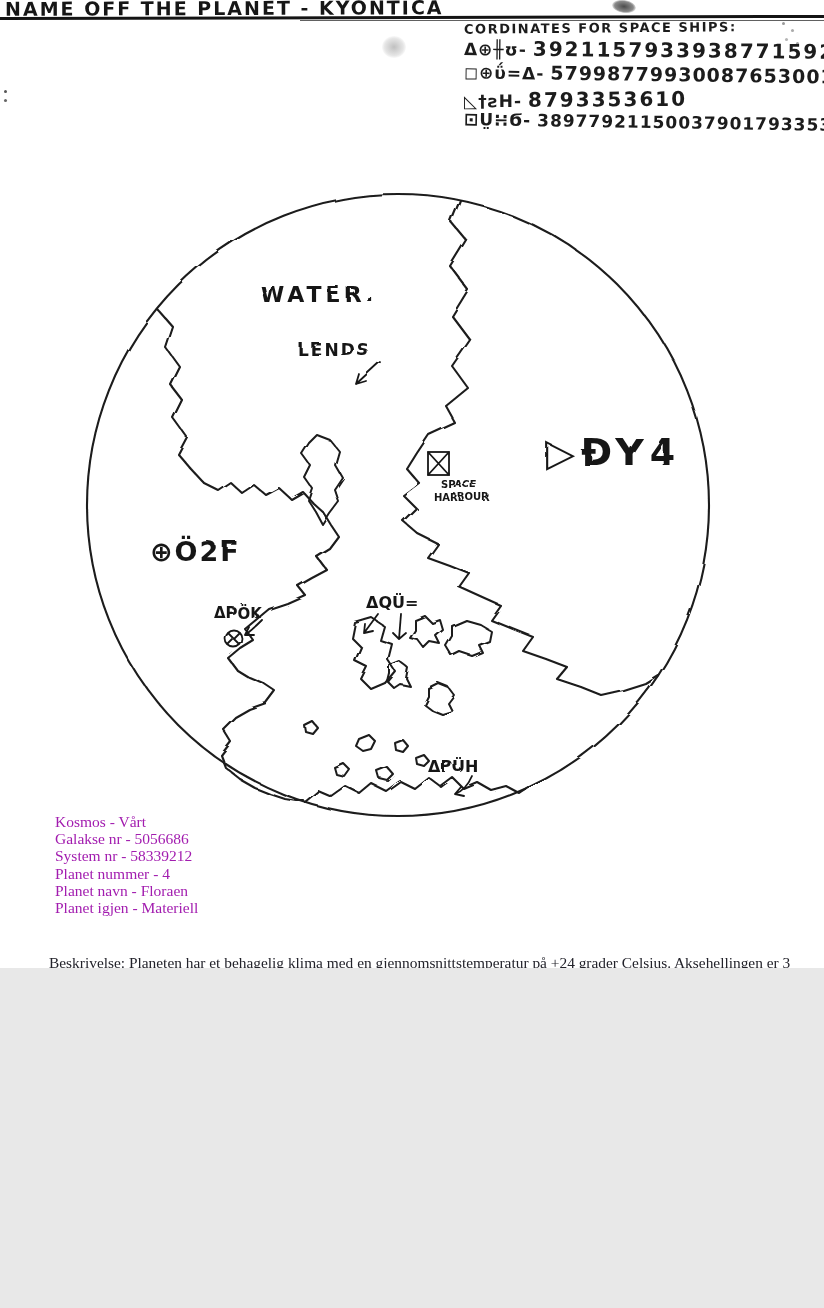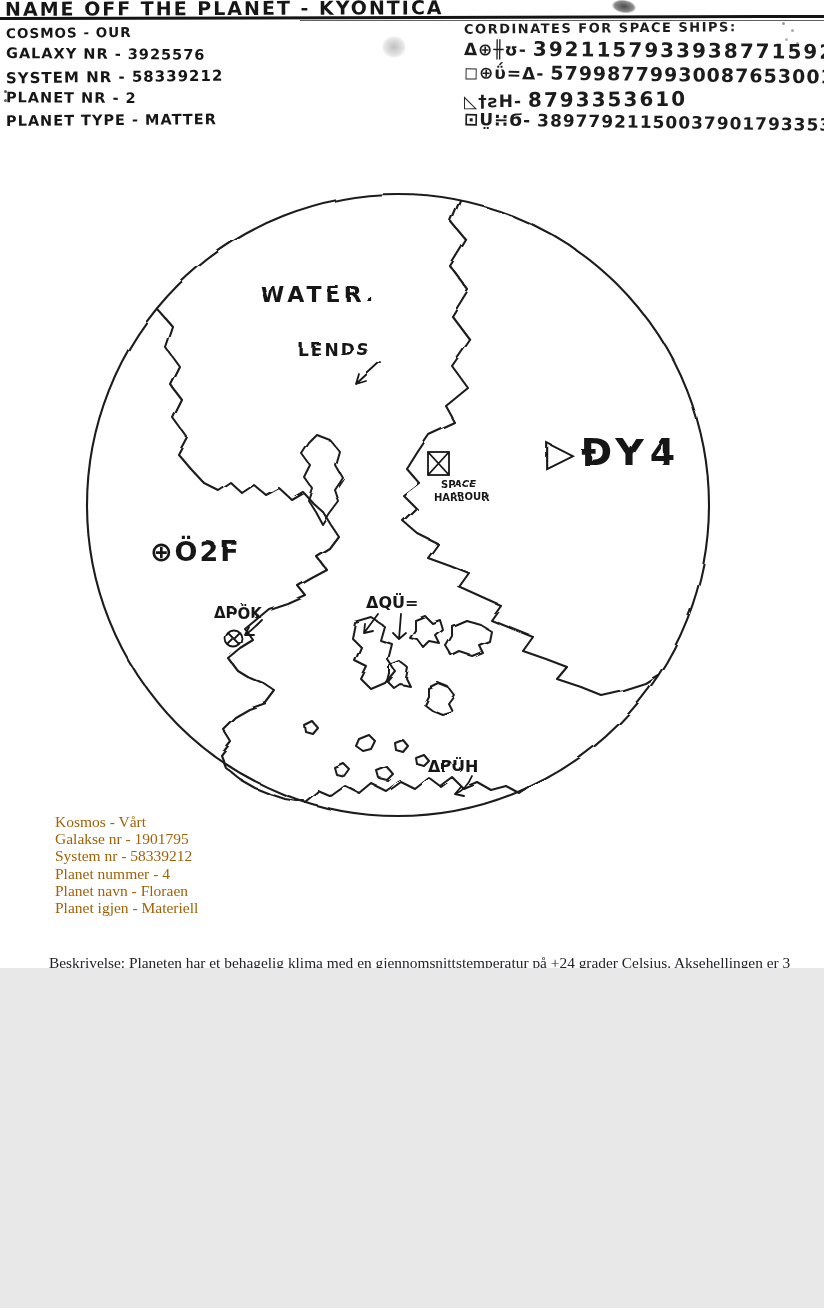--- a/index.html
+++ b/index.html
@@ -50,45 +50,38 @@
 
   
   #map{position:absolute;left:0;top:178px;}
   .coast{fill:none;stroke:#1b1b1b;stroke-width:2.1;stroke-linejoin:round;stroke-linecap:round;}
   .isle{fill:none;stroke:#1b1b1b;stroke-width:2;stroke-linejoin:round;}
   .marker{fill:none;stroke:#151515;stroke-width:1.8;}
   .arrow{fill:none;stroke:#151515;stroke-width:1.8;stroke-linecap:round;}
   text.hand{font-family:"DejaVu Sans",sans-serif;font-weight:bold;fill:#161616;}
 
   
-  #typed-info{position:absolute;left:55px;top:813px;font-size:15.5px;line-height:17.2px;color:#a16207;}
+  #typed-info{position:absolute;left:55px;top:813px;font-size:15.5px;line-height:17.2px;color:#a21caf;}
   #description{position:absolute;left:49px;top:954px;width:753px;font-size:15.4px;
       line-height:18.35px;color:#22222a;text-align:left;font-family:Liberation Serif, serif;}
 </style>
 </head>
 <body>
 
 <div id="page">
 
   <div id="title" class="hw">NAME OFF THE PLANET - KYONTICA</div>
   <div id="title-underline"></div>
   <div id="title-underline2"></div>
 
   <div id="noise-blob1" class="noise"></div>
   <div id="noise-blob2" class="noise"></div>
   <div id="noise-dots" class="noise"></div>
   <div id="noise-colon" class="noise"></div>
 
-  <div id="hw-info">
-    <div class="hw hw-line">COSMOS - OUR</div>
-    <div class="hw hw-line">GALAXY NR - 3925576</div>
-    <div class="hw hw-line">SYSTEM NR - 58339212</div>
-    <div class="hw hw-line">PLANET NR - 2</div>
-    <div class="hw hw-line">PLANET TYPE - MATTER</div>
-  </div>
 
   <div id="coords">
     <div class="coord-heading">CORDINATES FOR SPACE SHIPS:</div>
     <div class="coord-row">
       <span class="coord-symbols">Δ⊕╫ʊ-</span>
       <span class="coord-number">3921157933938771592</span>
     </div>
     <div class="coord-row">
       <span class="coord-symbols">◻⊕ΰ=Δ-</span>
       <span class="coord-number">579987799300876530010</span>
@@ -158,21 +151,21 @@
       <text class="hand" x="545" y="287" font-size="38" letter-spacing="6">▷ĐY4</text>
       <text class="hand" x="150" y="383" font-size="27" letter-spacing="2">⊕Ö2F</text>
       <text class="hand" x="214" y="440" font-size="15">ΔPÖK</text>
       <text class="hand" x="366" y="430" font-size="16">ΔQÜ=</text>
       <text class="hand" x="428" y="594" font-size="16">ΔPÜH</text>
     </g>
   </svg>
 
   <div id="typed-info">
     <div>Kosmos - Vårt</div>
-    <div>Galakse nr - 1901795</div>
+    <div>Galakse nr - 5056686</div>
     <div>System nr - 58339212</div>
     <div>Planet nummer - 4</div>
     <div>Planet navn - Floraen</div>
     <div>Planet igjen - Materiell</div>
   </div>
 
   <div id="description">Beskrivelse: Planeten har et behagelig klima med en gjennomsnittstemperatur på +24 grader Celsius. Aksehellingen er 3 grader. Det er ikke noen særlige årstidsvariasjoner på planeten. Planeten går i en tilnærmet sirkulær bane rundt en stor gul sol. Den er befolket med en menneskerase som er ca 1.0 meter høye med store runde hoder. De har en grågul hudfarge med bare 4 fingere pr hånd. De har bare 2 hull til nese. De har ingen utvendige ører, men 2 hull rett inn til hørselsorganene. Munnen ser ut som en smal sprekk.  De er skallete med store sorte runde øyne uten øyebryn. De kommuniserer med tankeoverføringer. Det er 1 by på planeten ellers er bebyggelsen spredt og integrert i naturen. Husene er sekskantede blokker som kan minne om cellene i en bikube. På de store kontinentene er det relativt lite variert natur. Det er et flatt landskap med store åpne sletter ispedd klynger av trær her og der. Det finnes dyr her som minner om en krysning mellom Elg og Antilope. Disse samler seg i flokker og galopperer av gårde over slette landskapet liknende Gnu i vandring over den Afrikanske savannen. Av og til stanser de for å spise en bestemt sort med mose. De spiser også sopp. som på denne planeten kan bli over 1 meter høye. På øyene er artsmangfoldet mye større. Her finnes det også en mere variert topografi med berg og daler.  Floraen er stor og variert på øyene. De mange øyene syd for ekvator er av vulkansk opprinnelse. Det er aktive vulkaner på noen av dem. Det er også vulkaner under vannet i området, og det kommer opp nye øyer nå og da. Det er ventet at det vil komme opp så mange øyer her i fremtiden at det blir skapt et nytt kontinent. Planeten har intergalaktisk romfart og har sendt noen få ekspedisjoner til blant annet Jorden. En av disse ekspedisjonene var til Danmark, hvor et romskip liknende på en stor amerikansk fotball landet i en åker. En dansk bonde som snek seg innpå ble paralysert av 2 av mannskapet inntil romskipet hadde tatt av igjen.</div>
 
 </div>
 

